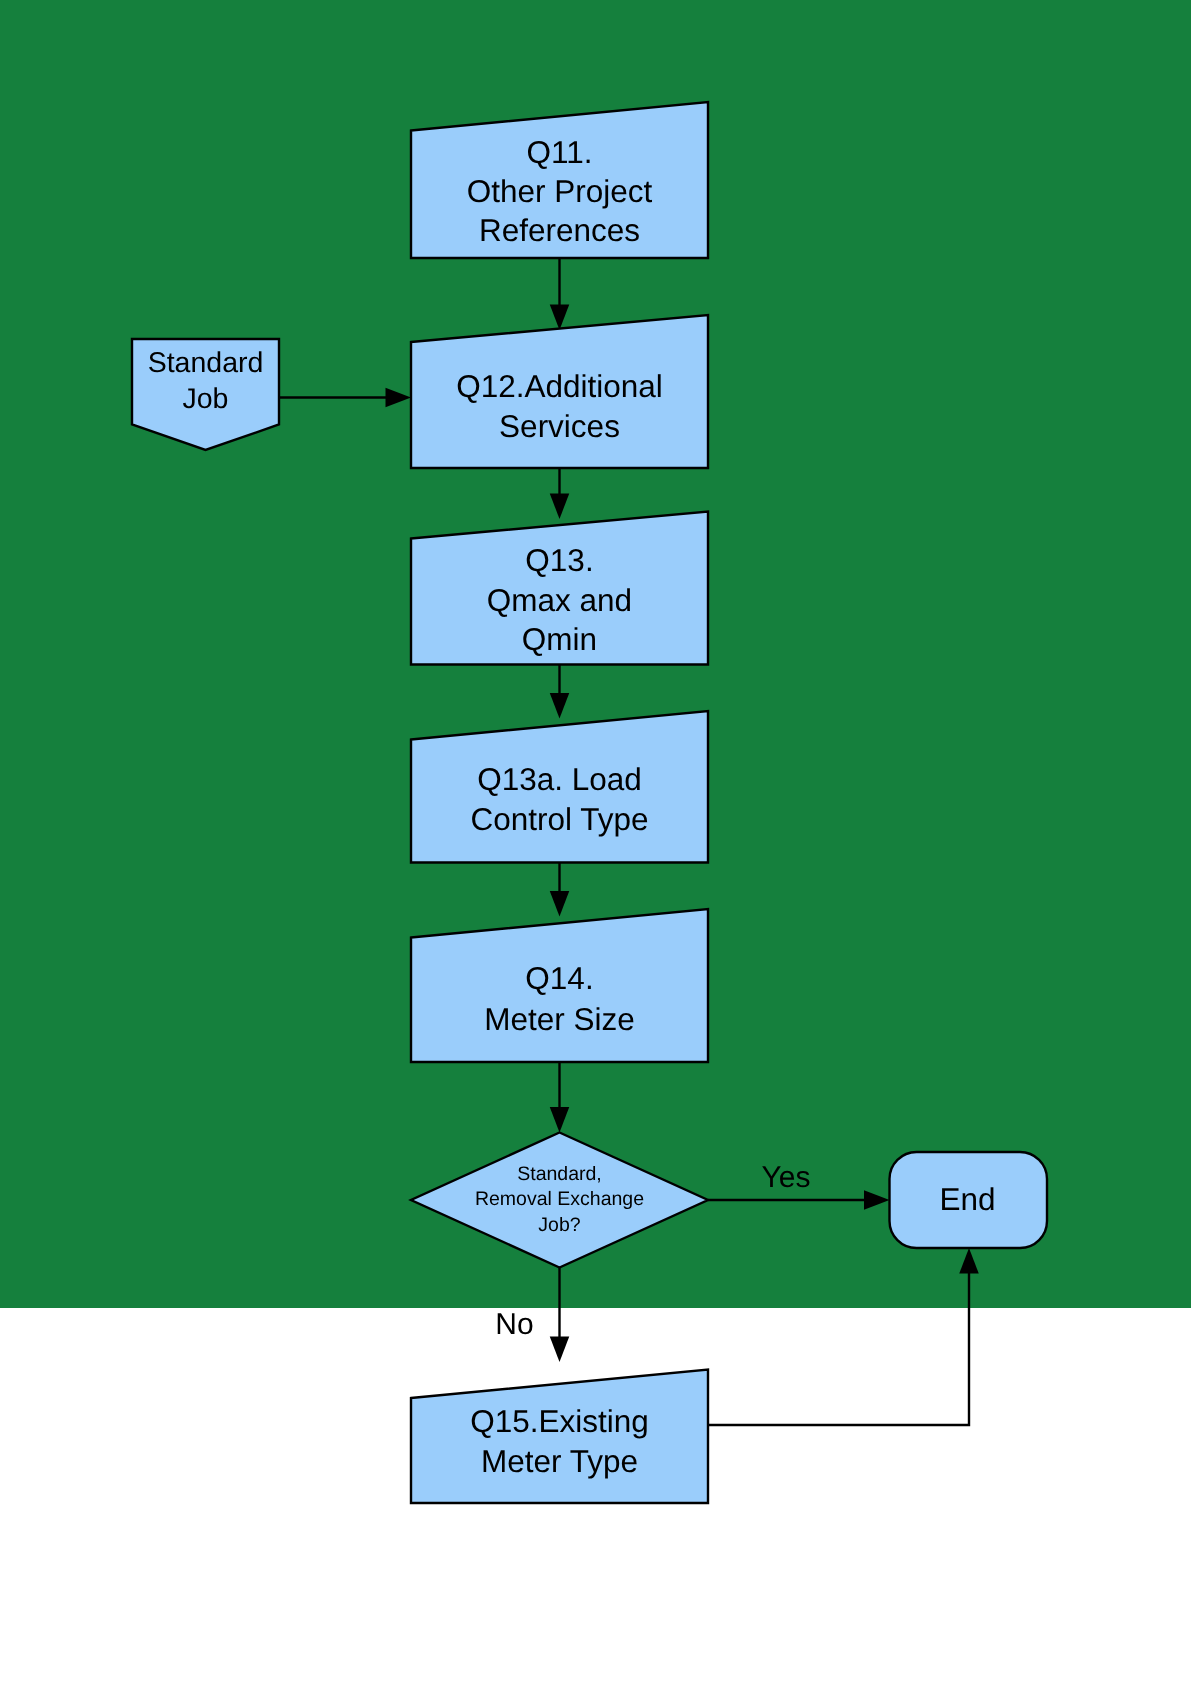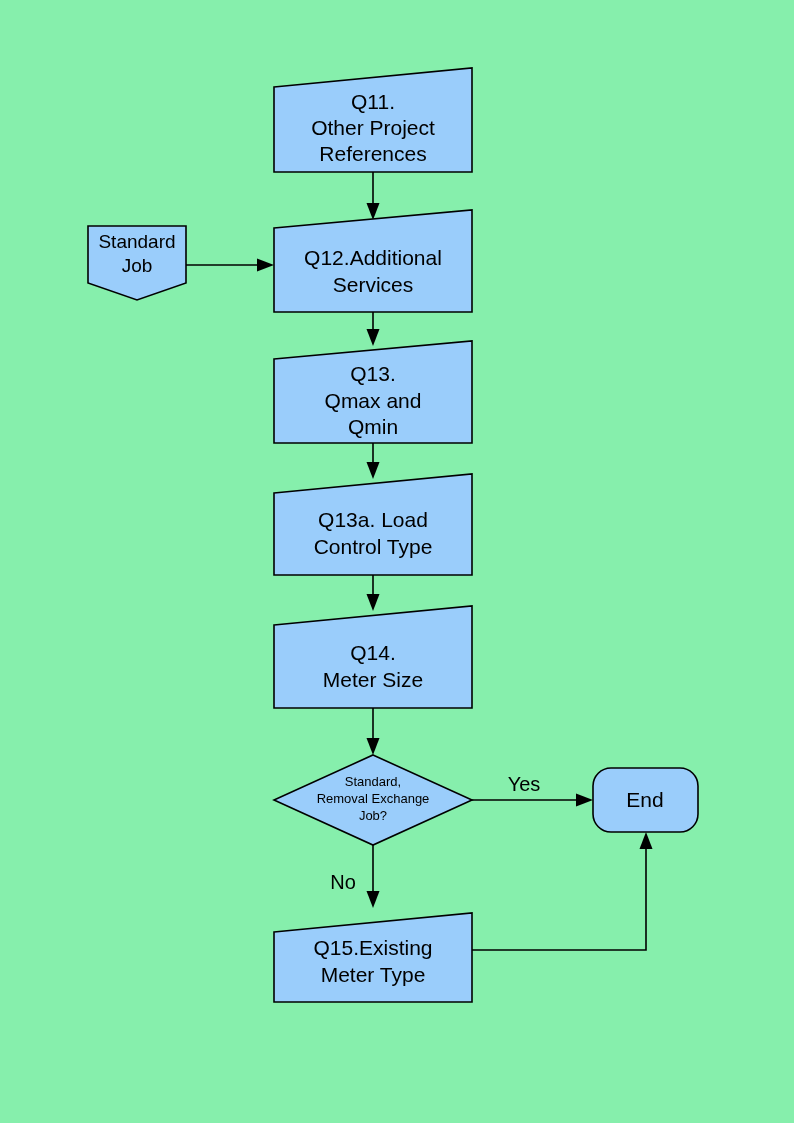--- a/index.html
+++ b/index.html
@@ -9,22 +9,22 @@
   }
   body {
     width: 794px;
     height: 1123px;
     font-family: "Liberation Sans", sans-serif;
     overflow: hidden;
   }
   #flowchart-root {
     position: relative;
     width: 794px;
-    height: 1123px;
-    background: #86efac;
+    height: 872px;
+    background: #15803d;
   }
   svg.chart-svg {
     display: block;
     width: 794px;
     height: 1123px;
   }
   .node-shape {
     fill: #9ACDFB;
     stroke: #000000;
     stroke-width: 1.6;

